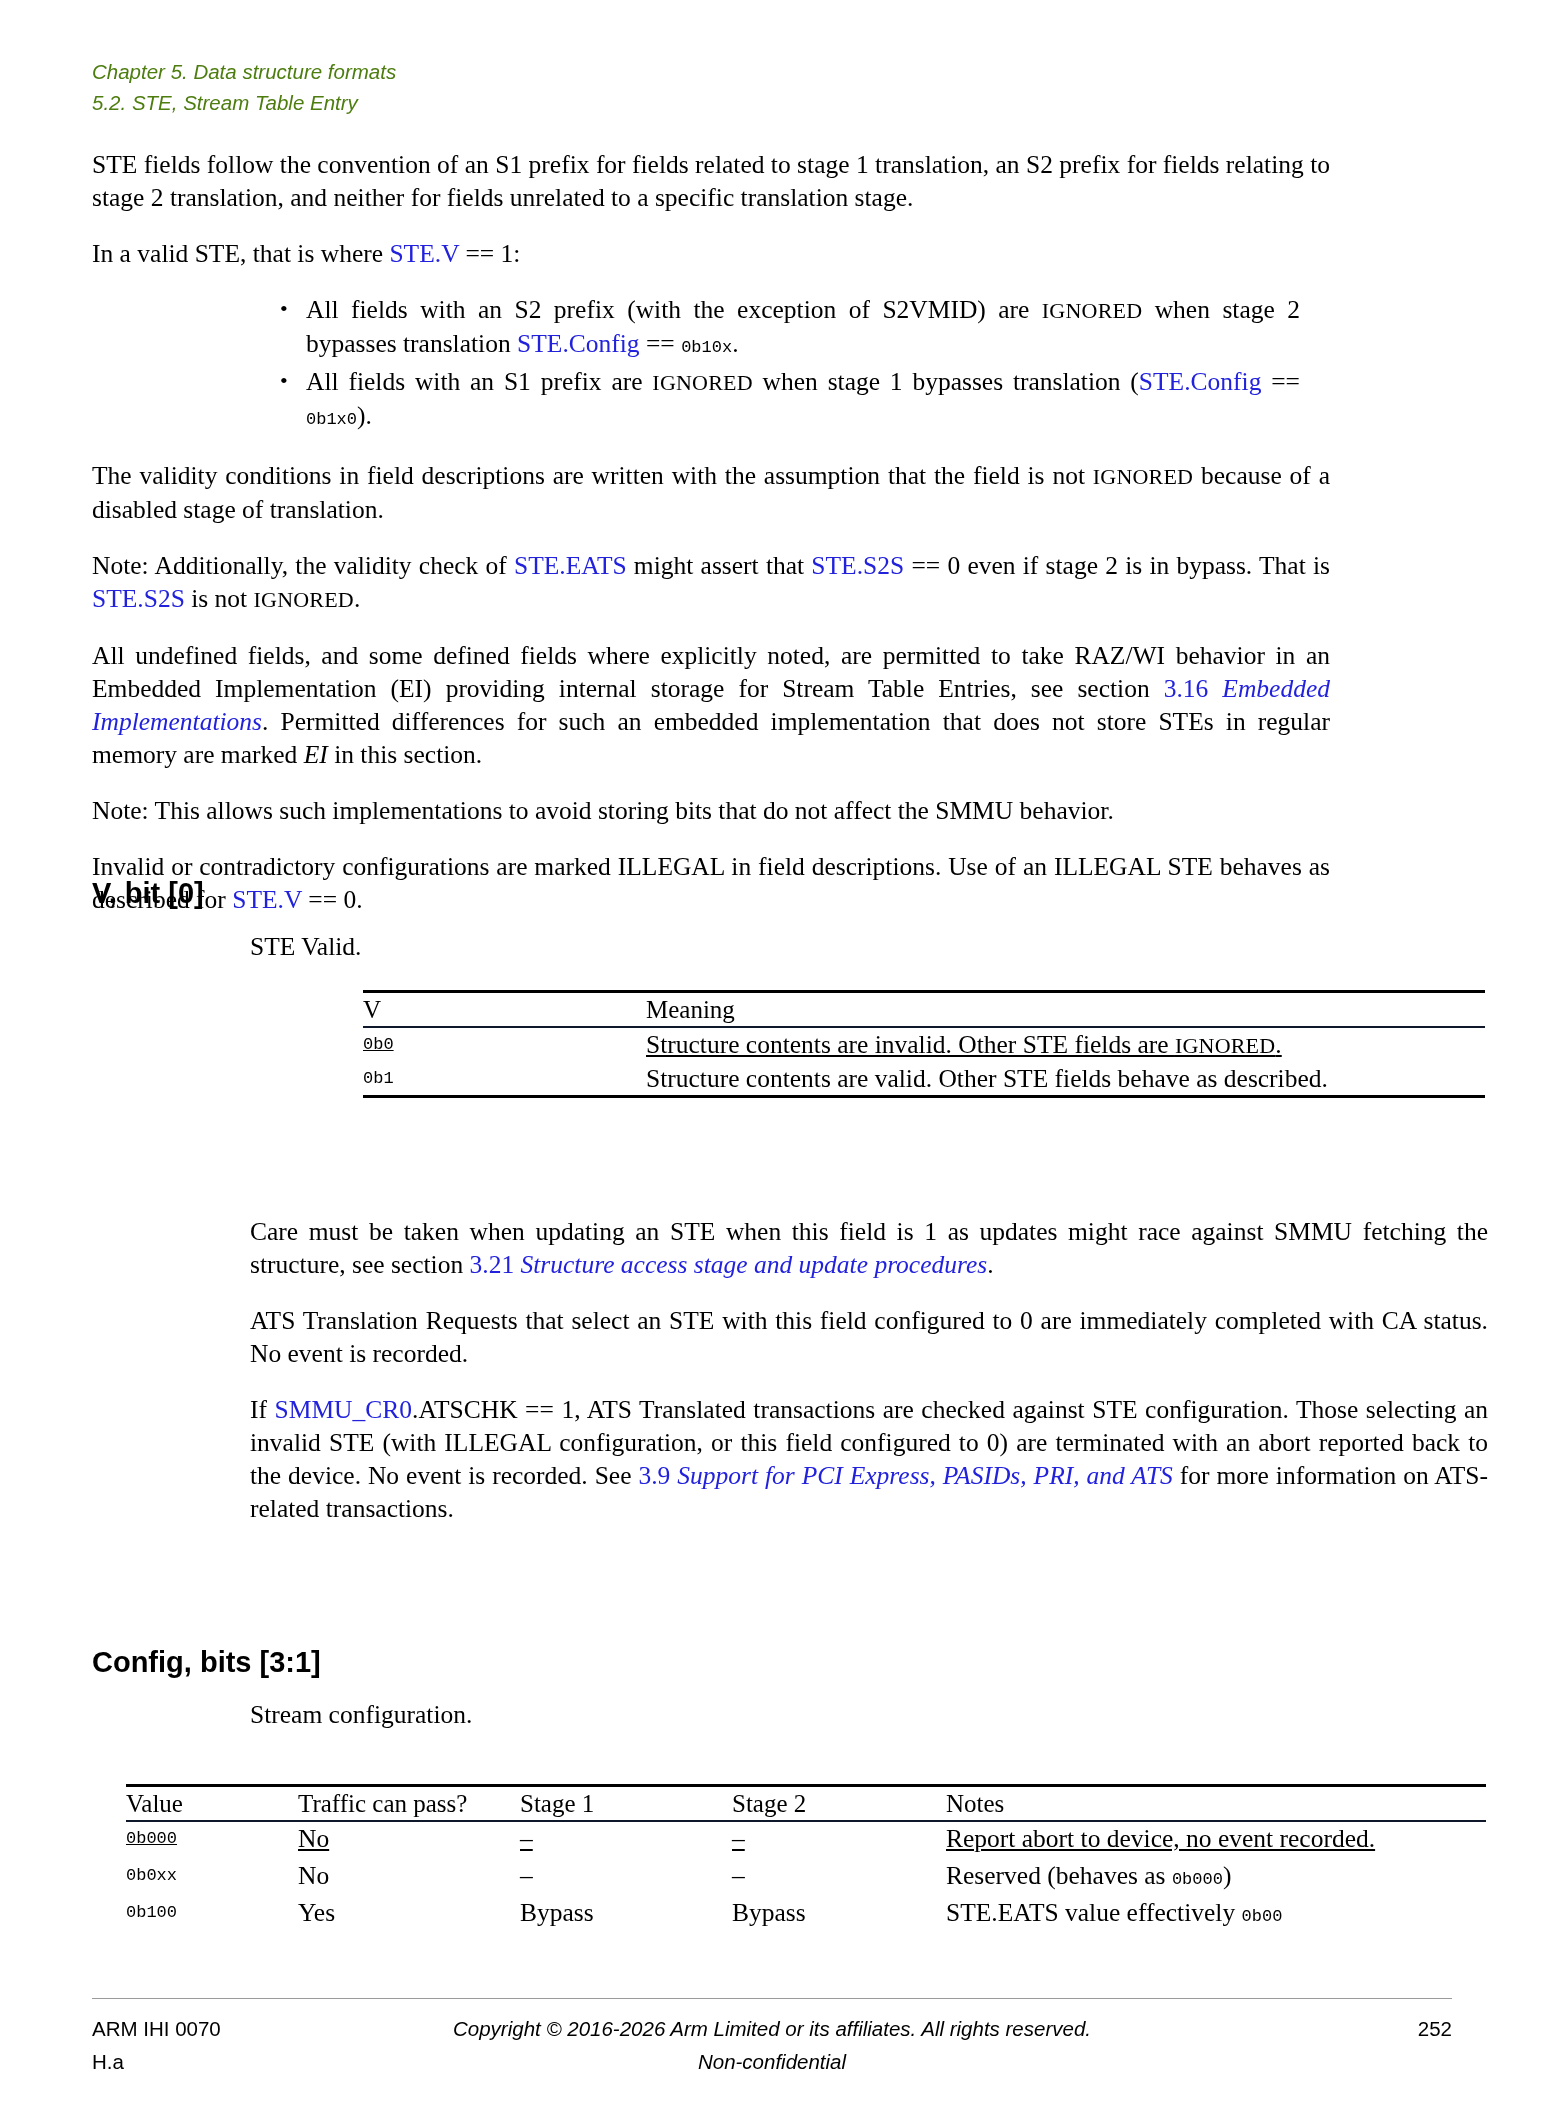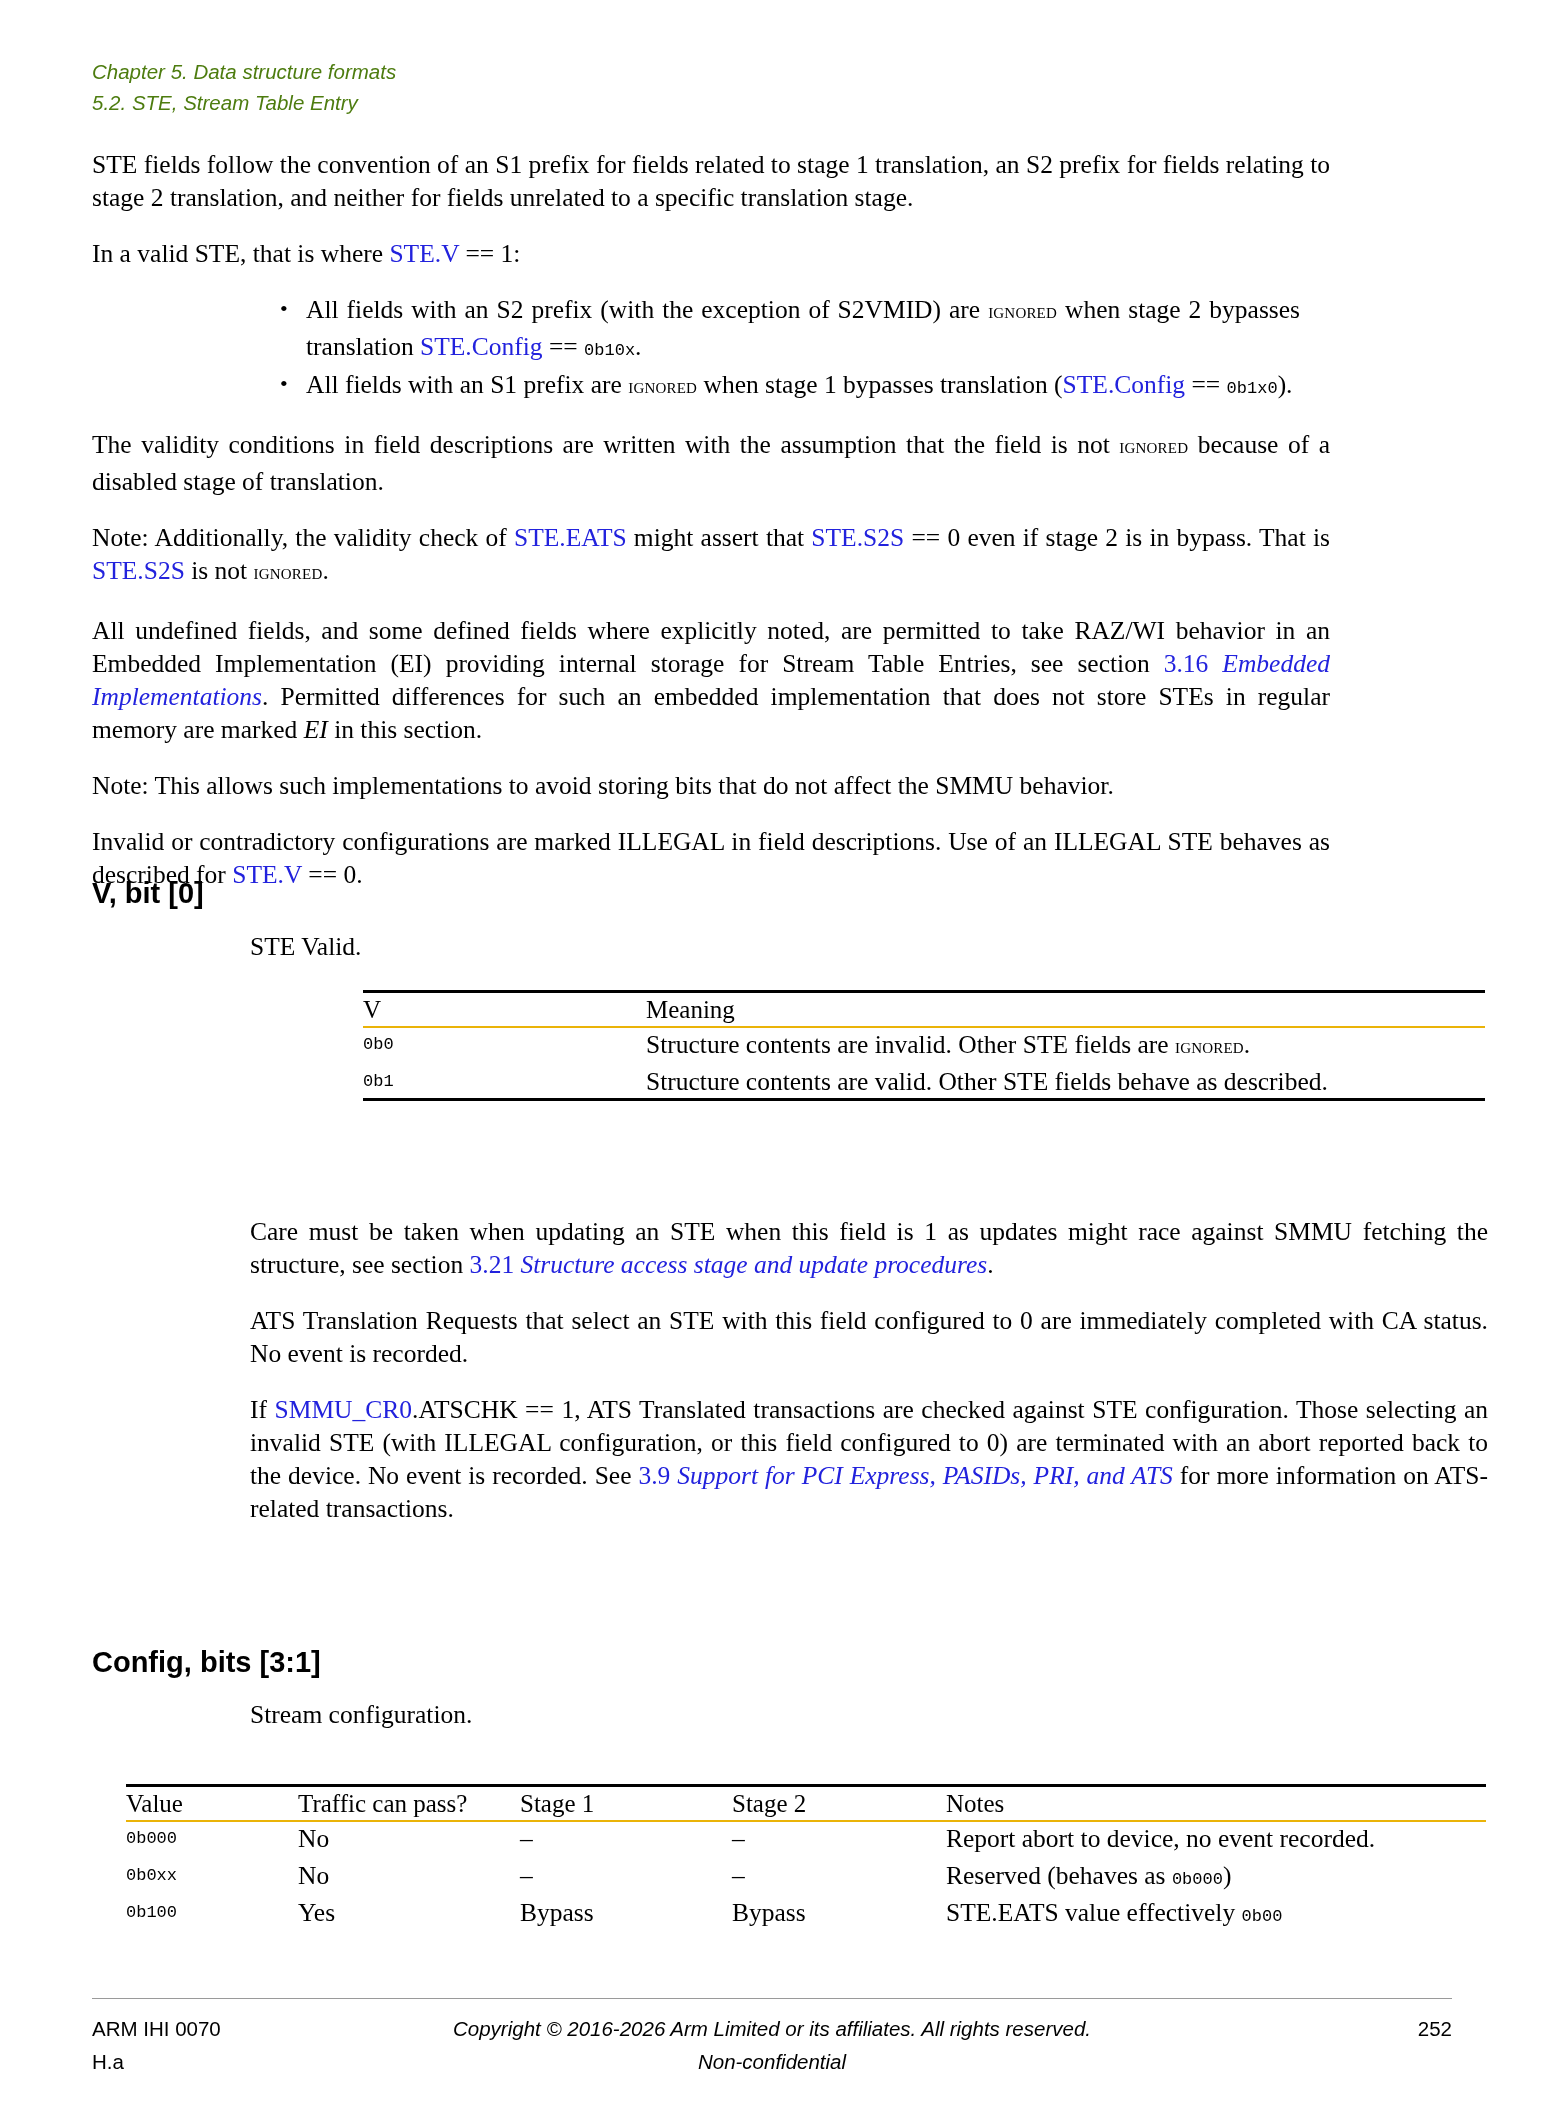--- a/index.html
+++ b/index.html
@@ -58,21 +58,21 @@
   .indent { margin-left: 158px; width: 1238px; }
 
   .lnk { color: #2222dd; }
   .lnk-i { color: #2222dd; font-style: italic; }
   .ital { font-style: italic; }
   .mono {
     font-family: "Liberation Mono", "DejaVu Sans Mono", monospace;
     font-size: 17px;
   }
   .sc {
-    font-size: 15px;
+    font-size: 22px;
     letter-spacing: 0.2px;
   }
 
   ul.bullets {
     margin: 0 0 23px 0;
     padding: 0 0 0 188px;
     list-style: none;
     width: 1208px;
     box-sizing: border-box;
   }
@@ -110,21 +110,21 @@
     font-size: 25.5px;
     line-height: 33px;
   }
   table.bktable td, table.bktable th {
     padding: 0;
     text-align: left;
     vertical-align: top;
     font-weight: normal;
   }
   .rule-top { border-top: 3.5px solid #000; }
-  .rule-mid { border-top: 2px solid #eab308; }
+  .rule-mid { border-top: 2px solid #0f172a; text-decoration: underline; }
   .rule-bot { border-top: 3.5px solid #000; }
   th.hcell {
     font-weight: bold;
     font-size: 25px;
     padding-top: 14px;
     padding-bottom: 16px;
   }
   td.dcell {
     padding-top: 15px;
     padding-bottom: 14px;

